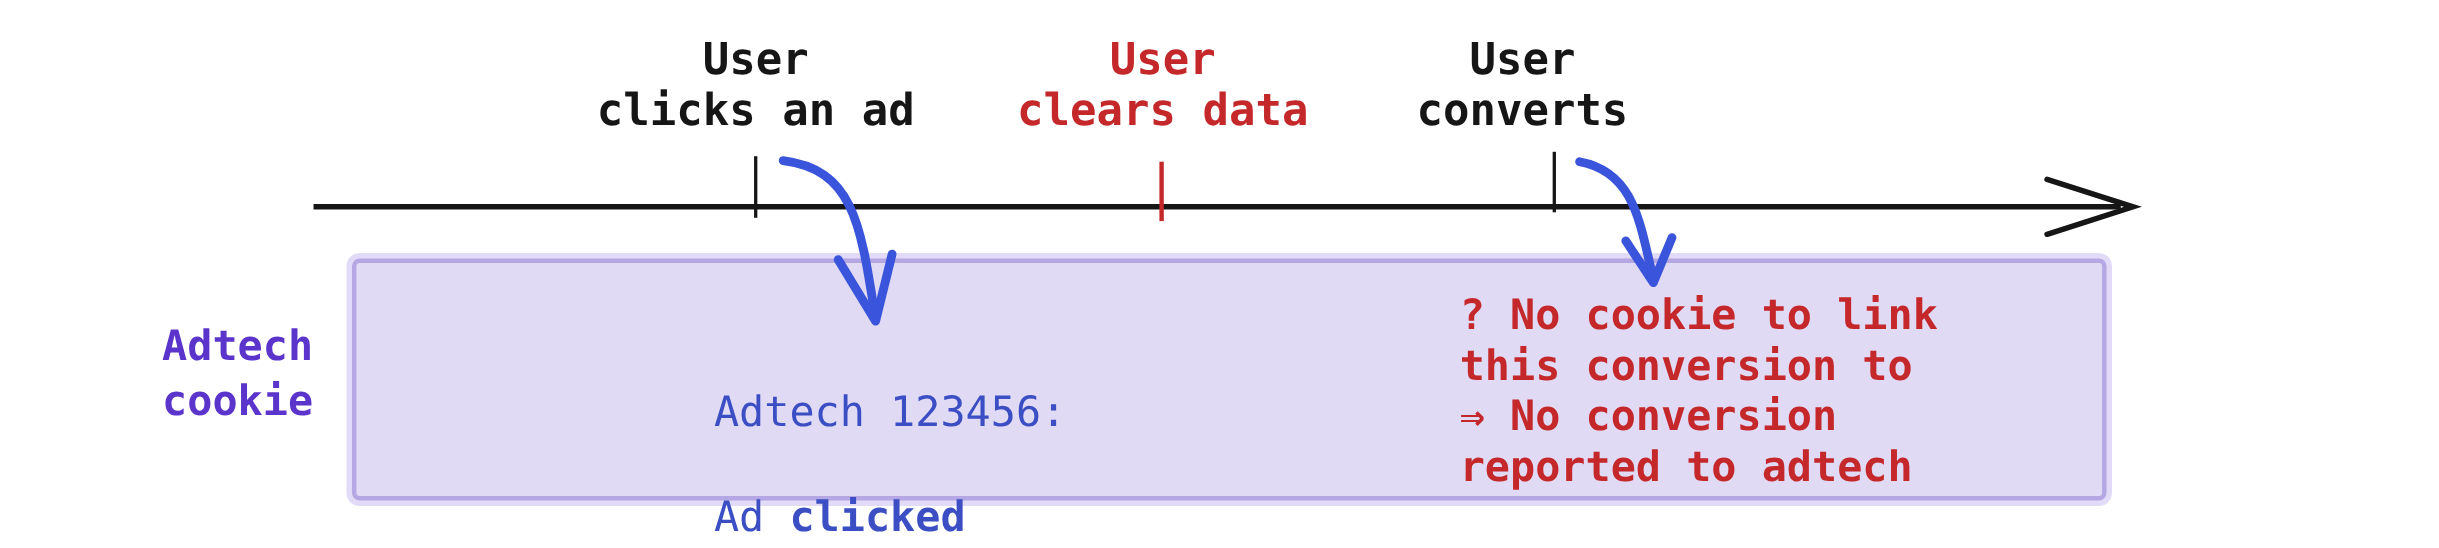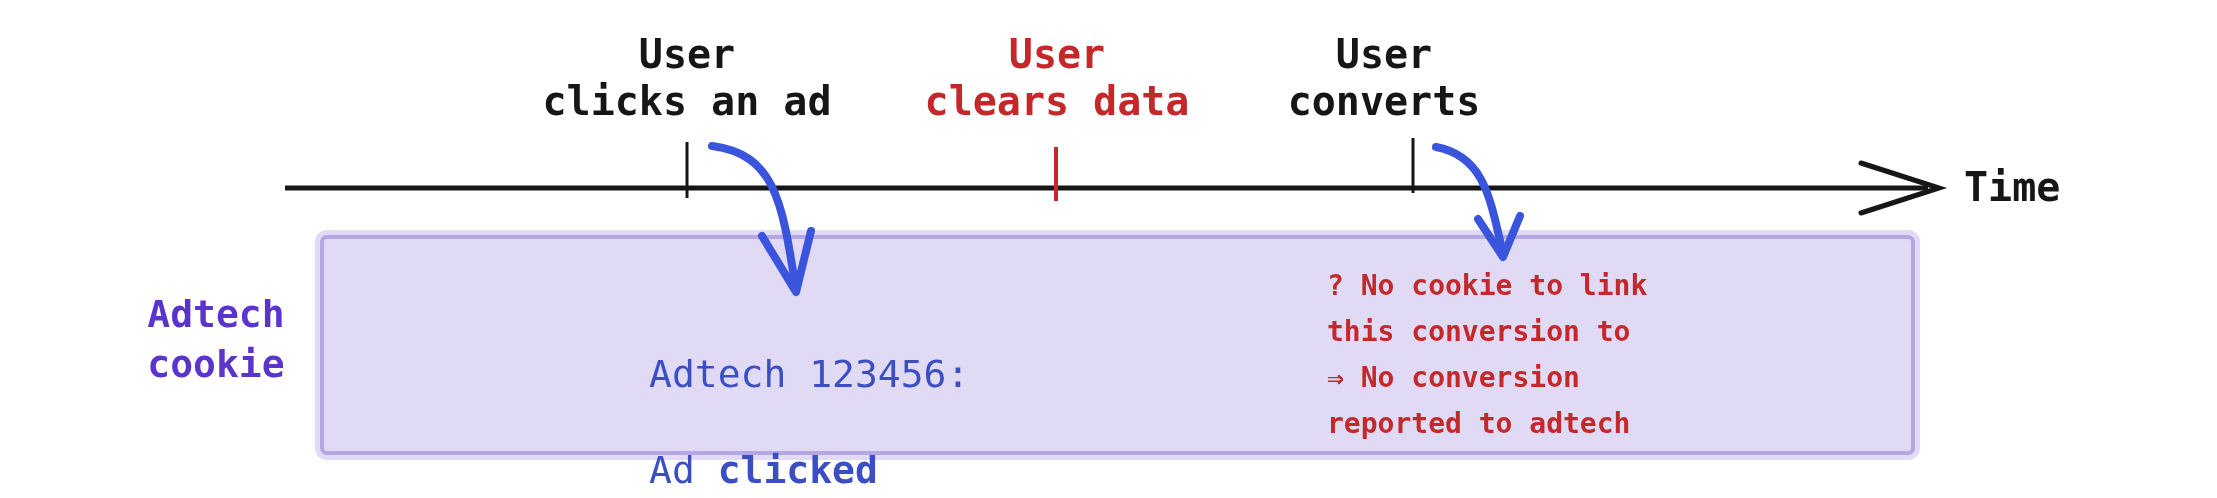--- a/index.html
+++ b/index.html
@@ -23,21 +23,21 @@
     left:308px;top:235px;width:1595px;height:220px;
     box-sizing:border-box;
     background:var(--box-fill,#e0daf5);
     border:4px solid var(--box-border,#b5a6e4);
     border-radius:7px;
     box-shadow:0 0 0 5px rgba(170,152,232,0.35);
   }
   .server-label{left:204px;top:289px;font-size:38px;line-height:50px;font-weight:700;}
   .cookie-note{left:637px;top:302px;font-size:38px;line-height:48px;font-weight:400;}
   .w700{font-weight:700;text-align:center;}
-  .failure-note{left:1315px;top:263px;font-size:28px;line-height:46px;font-weight:700;}
+  .failure-note{left:1315px;top:263px;font-size:38px;line-height:46px;font-weight:700;}
   svg.overlay{position:absolute;left:0;top:0;}
 </style>
 </head>
 <body>
 
 <div class="canvas">
 
   <div class="abs server-box"></div>
 
   <svg class="overlay" width="2217" height="498" viewBox="0 0 2217 498">
@@ -60,21 +60,20 @@
     </g>
   </svg>
 
   <div class="abs center evt black" style="left:675px">User
 clicks an ad</div>
   <div class="abs center evt red" style="left:1045px">User
 clears data</div>
   <div class="abs center evt black" style="left:1372px">User
 converts</div>
 
-  <div class="abs time-label black">Time</div>
 
   <div class="abs center server-label purple">Adtech
 cookie</div>
 
   <div class="abs cookie-note blue">
     <div>Adtech 123456:</div>
     <div><span>Ad </span><span class="w700">clicked</span></div>
   </div>
 
   <div class="abs failure-note red">? No cookie to link

